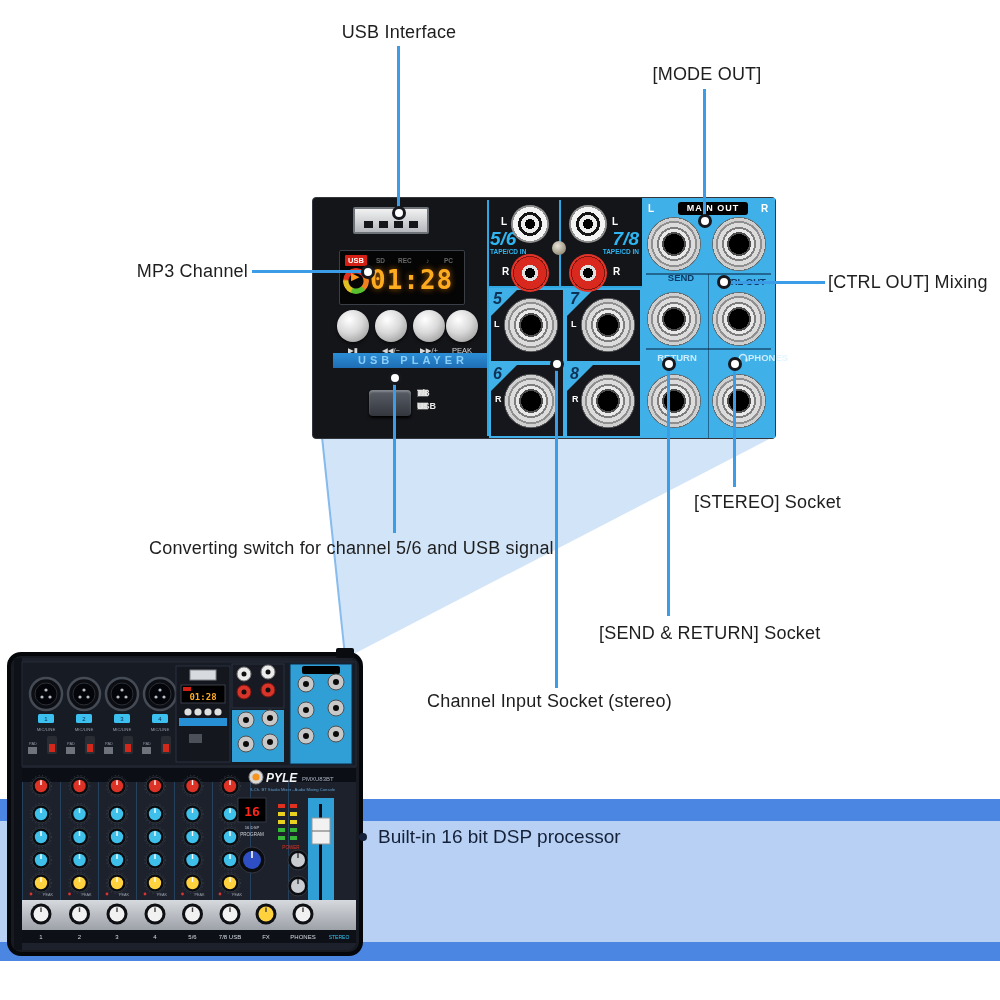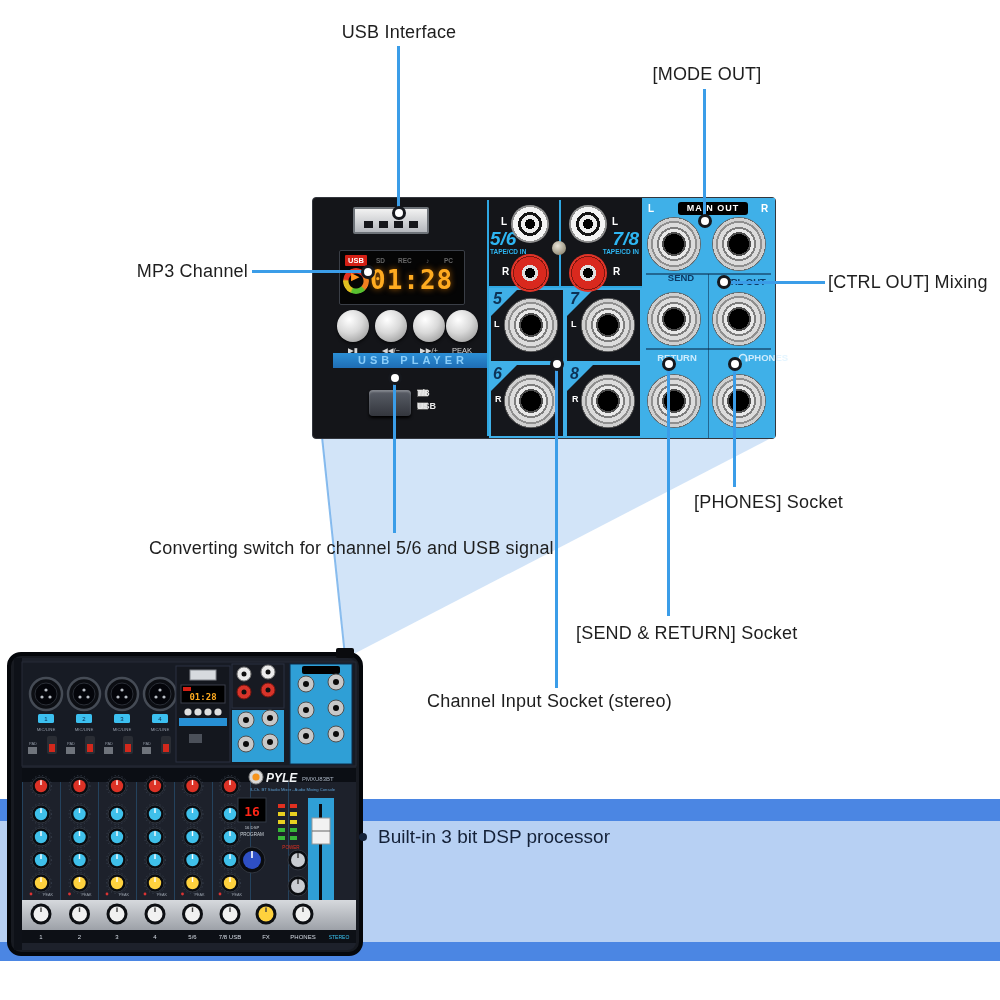--- a/index.html
+++ b/index.html
@@ -84,22 +84,22 @@
 
 <div class="band" style="top:799px;height:22px;background:#4b86e3;"></div>
 <div class="band" style="top:821px;height:121px;background:#b7d0f3;"></div>
 <div class="band" style="top:942px;height:19px;background:#4b86e3;"></div>
 
 <div class="callout-label" style="left:299px;top:22px;width:200px;text-align:center;">USB Interface</div>
 <div class="callout-label" style="left:612px;top:64px;width:190px;text-align:center;">[MODE OUT]</div>
 <div class="callout-label" style="left:120px;top:261px;width:128px;text-align:right;">MP3 Channel</div>
 <div class="callout-label" style="left:828px;top:272px;">[CTRL OUT] Mixing</div>
 <div class="callout-label" style="left:149px;top:538px;">Converting switch for channel 5/6 and USB signal</div>
-<div class="callout-label" style="left:694px;top:492px;">[PHONES] Socket</div>
-<div class="callout-label" style="left:576px;top:623px;">[SEND &amp; RETURN] Socket</div>
+<div class="callout-label" style="left:694px;top:492px;">[STEREO] Socket</div>
+<div class="callout-label" style="left:599px;top:623px;">[SEND &amp; RETURN] Socket</div>
 <div class="callout-label" style="left:427px;top:691px;">Channel Input Socket (stereo)</div>
 
 <div class="cline" style="left:397px;top:46px;width:3px;height:164px;"></div>
 <div class="cline" style="left:703px;top:89px;width:3px;height:130px;"></div>
 <div class="cline" style="left:252px;top:270px;width:114px;height:3px;"></div>
 <div class="cline" style="left:728px;top:281px;width:97px;height:3px;"></div>
 <div class="cline" style="left:393px;top:383px;width:3px;height:150px;"></div>
 <div class="cline" style="left:733px;top:369px;width:3px;height:118px;"></div>
 <div class="cline" style="left:667px;top:369px;width:3px;height:247px;"></div>
 <div class="cline" style="left:555px;top:369px;width:3px;height:319px;"></div>
@@ -208,21 +208,21 @@
           <rect x="7.5" y="5.5" width="2" height="3" fill="rgba(224,244,255,.88)"></rect>
         </svg>
       <span>PHONES</span>
     </div>
     <div class="jack" style="left:5px;top:176px;"></div>
     <div class="jack" style="left:70px;top:176px;"></div>
   </div>
 </div>
 
 <ul id="features">
-    <li>Built-in 3 bit DSP processor</li>
+    <li>Built-in 16 bit DSP processor</li>
   </ul>
 
 <svg id="mixer" width="360" height="314" viewBox="0 0 360 314">
   <defs>
     <linearGradient id="gstrip" x1="0" y1="0" x2="0" y2="1">
       <stop offset="0" stop-color="#d6d9dd"></stop>
         <stop offset="1" stop-color="#9da1a8"></stop>
     </linearGradient>
   </defs>
   <rect x="3" y="6" width="352" height="300" rx="12" fill="#171a21" stroke="#05070b" stroke-width="4"></rect>

